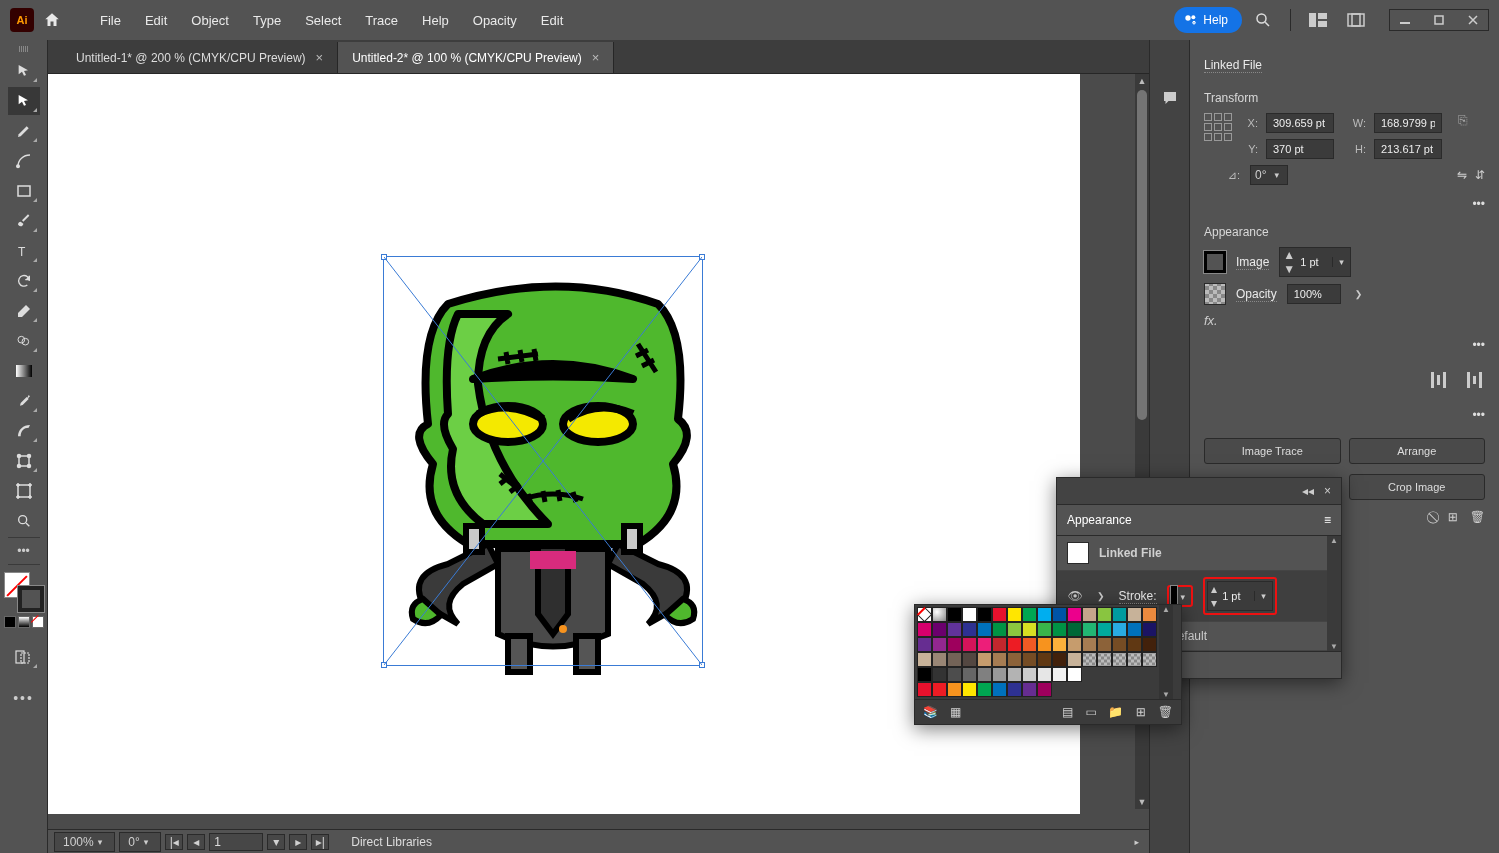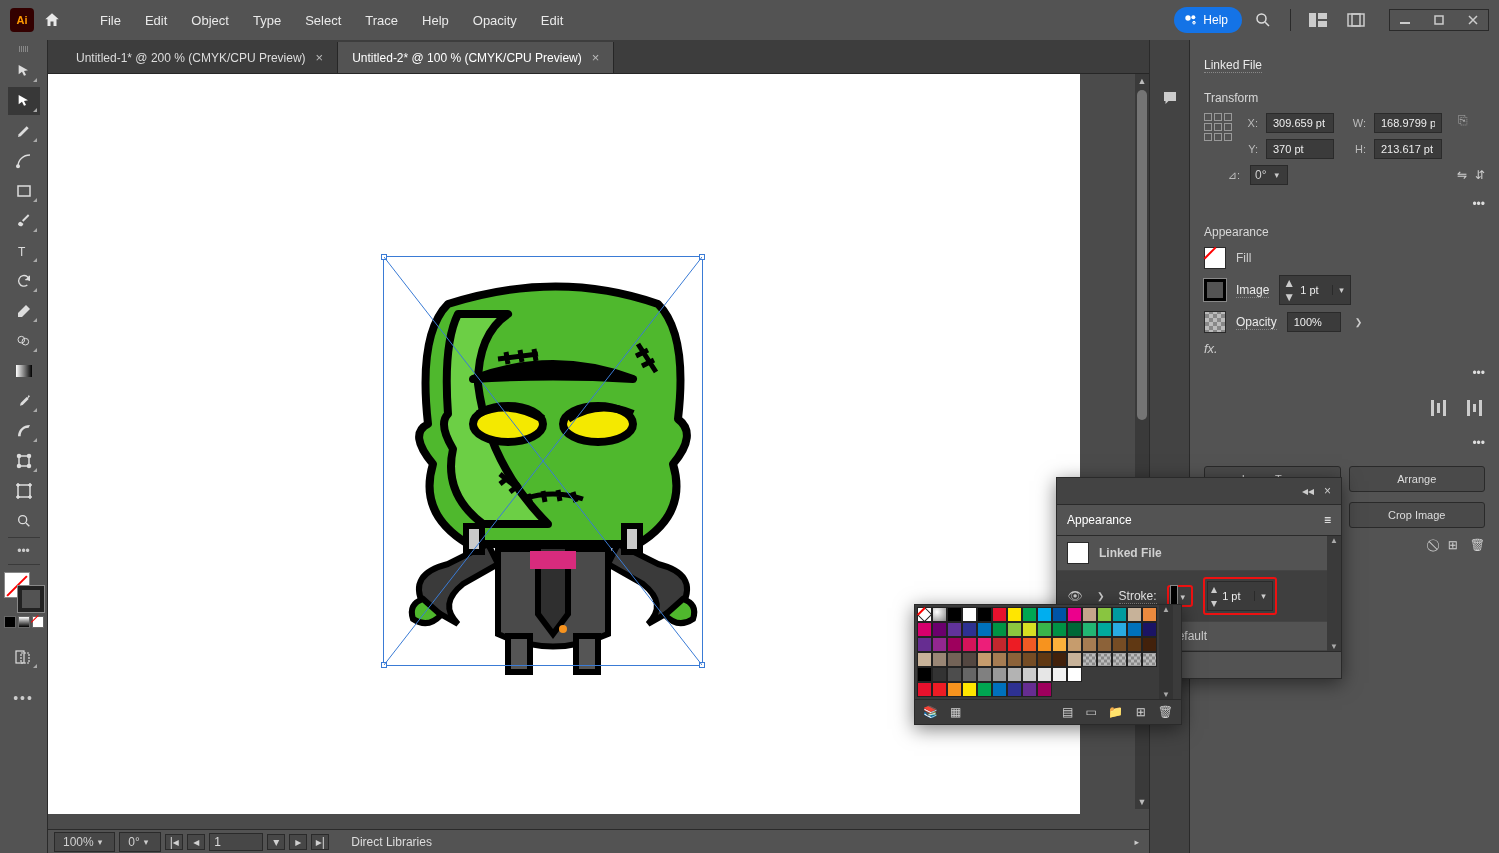--- a/index.html
+++ b/index.html
@@ -468,24 +468,20 @@
             <span class="chev chev-down"></span>
           </div>
         <div class="flip-icons">
           <span>⇋</span>
           <span>⇵</span>
         </div>
       </div>
       <div class="ellipsis-btn">•••</div>
 
       <div class="sec-head">Appearance</div>
-      <div class="row">
-        <div class="swatch none"></div>
-        <span>Fill</span>
-      </div>
       <div class="row">
         <div class="swatch stroke"></div>
         <span class="section-title" style="margin:0;">Image</span>
         <div class="pt-spin">
           <div class="arrows">
               <span>▲</span>
               <span>▼</span>
             </div>
           <input value="1 pt" style="">
           <div class="dd chev-down"></div>

